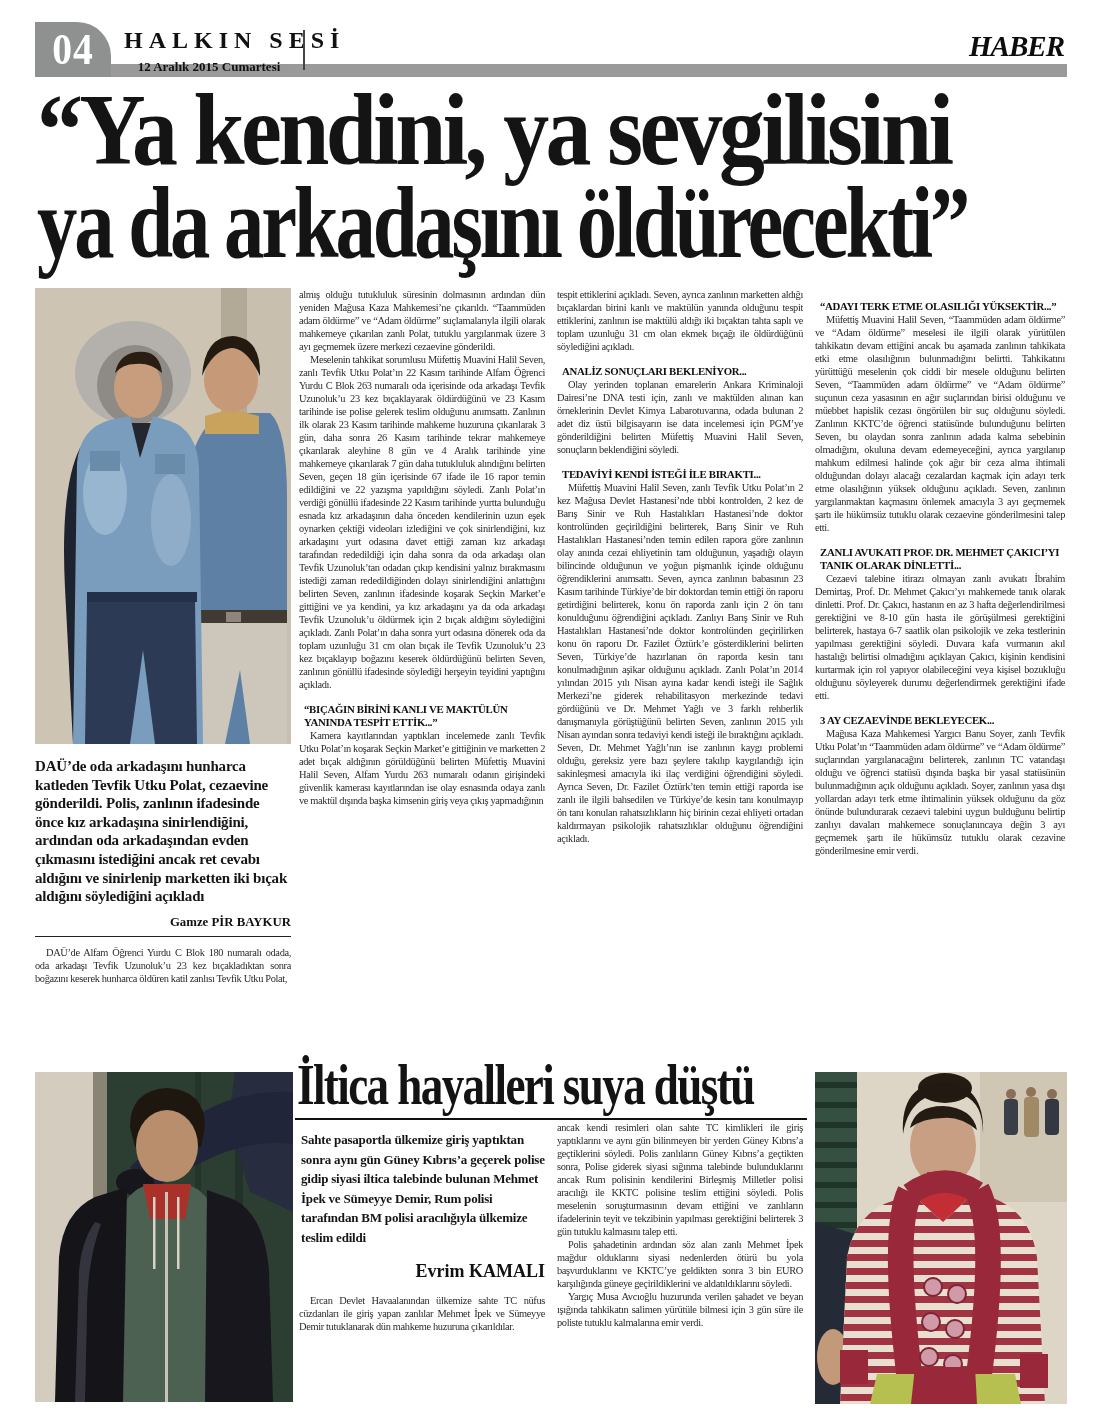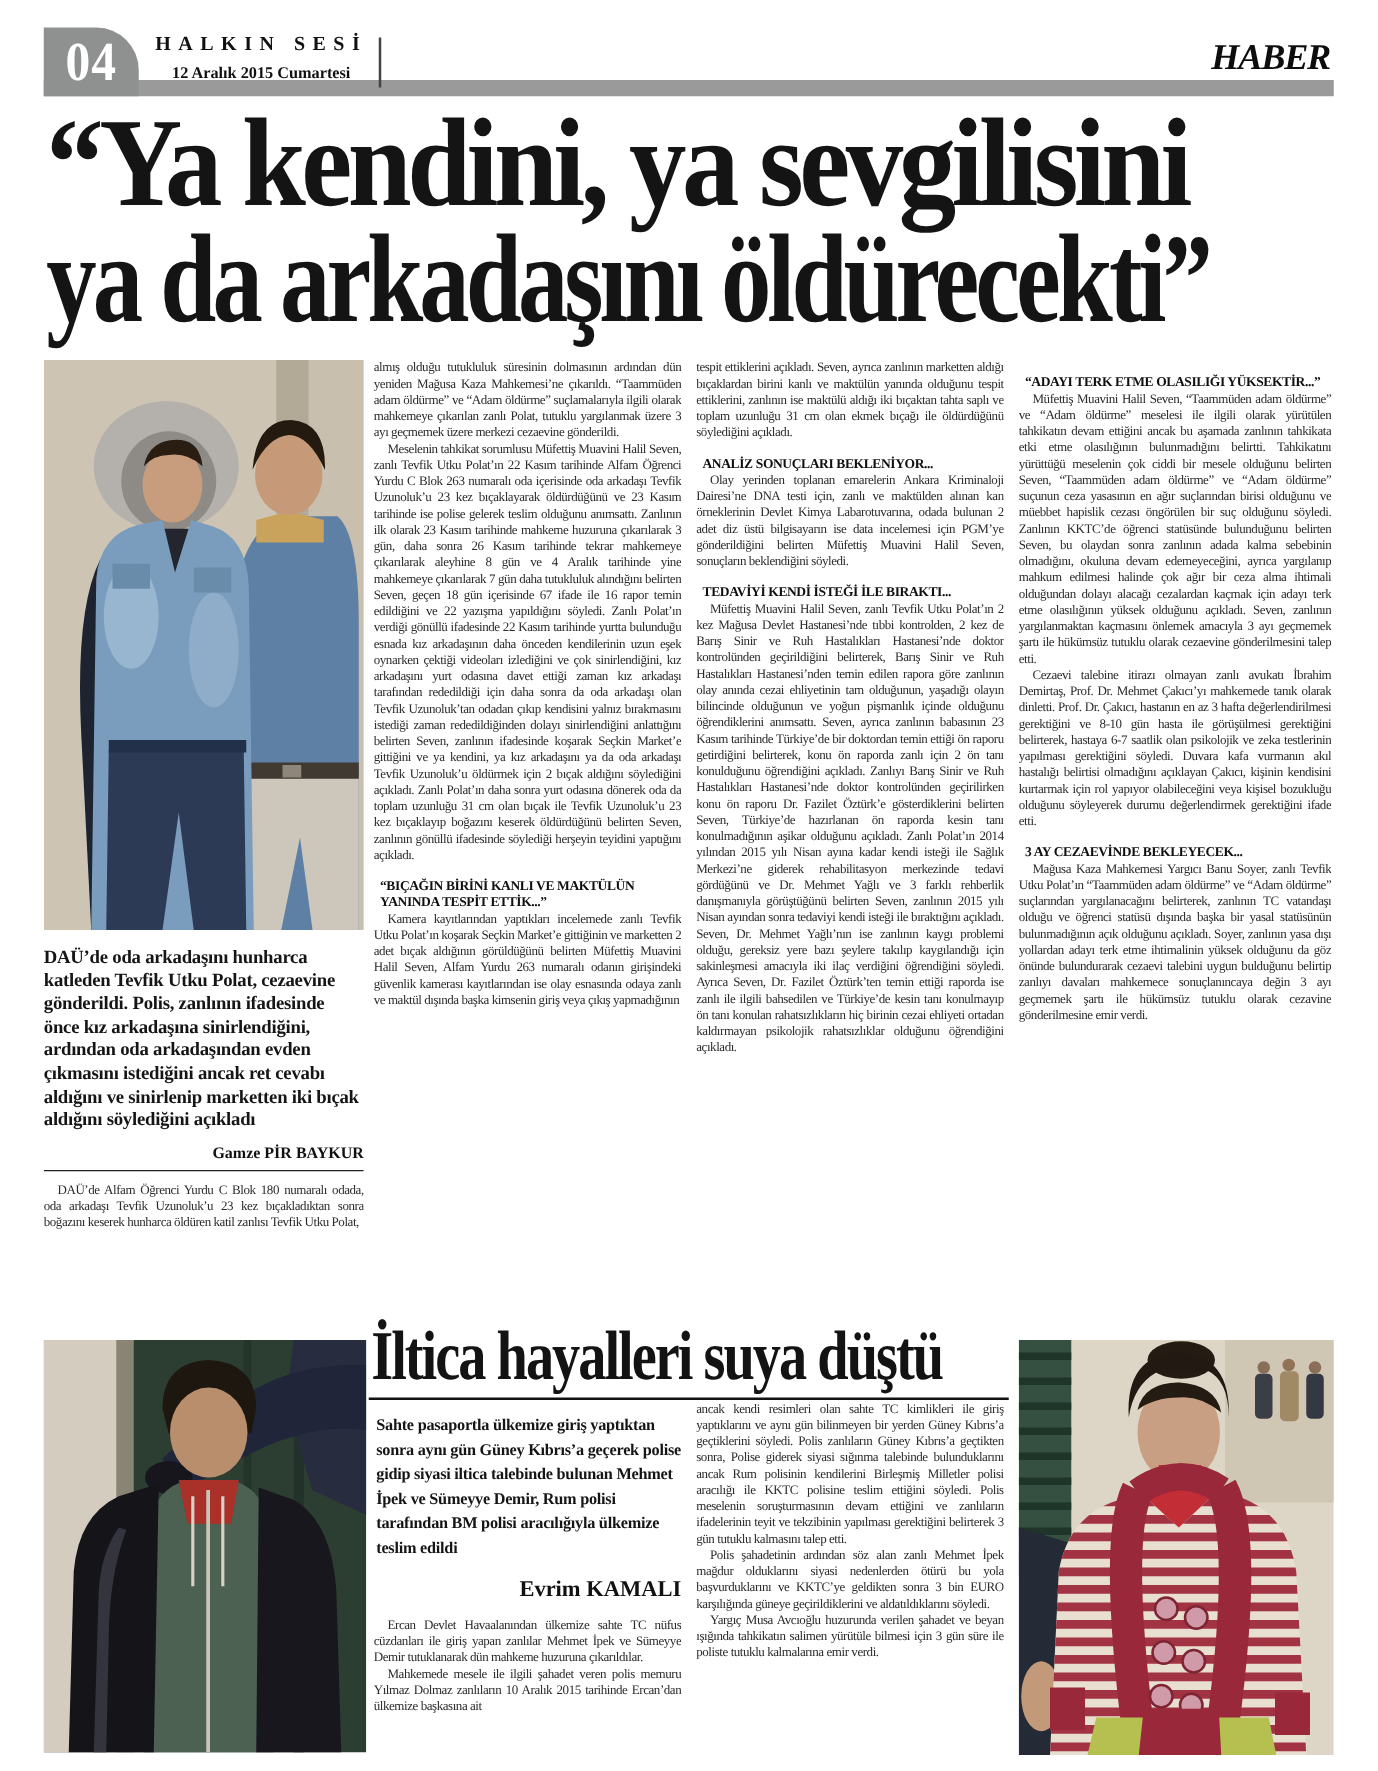--- a/index.html
+++ b/index.html
@@ -5,21 +5,21 @@
   html,body{margin:0;padding:0;background:#ffffff;}
   .page{position:relative;width:1102px;height:1417px;background:#fff;overflow:hidden;
         font-family:Liberation Serif, serif;color:#2b2b2b;}
 
   
   .header-bar{position:absolute;left:35px;top:64px;width:1032px;height:13px;background:#9a9a9a;}
   .page-badge{position:absolute;left:35px;top:22px;width:76px;height:55px;background:#8f9090;
               border-top-right-radius:34px;display:flex;align-items:center;justify-content:center;}
   .page-badge span{color:#fff;font-size:44px;font-weight:bold;letter-spacing:1px;transform:scaleX(.9);}
   .masthead{position:absolute;left:124px;top:27px;width:170px;text-align:center;}
-  .paper-name{font-size:16px;font-weight:bold;letter-spacing:6px;color:#111;white-space:nowrap;}
+  .paper-name{font-size:24px;font-weight:bold;letter-spacing:6px;color:#111;white-space:nowrap;}
   .paper-date{font-size:13px;font-weight:bold;color:#111;margin-top:5px;white-space:nowrap;}
   .masthead-divider{position:absolute;left:303px;top:30px;width:2px;height:40px;background:#444;}
   .section-label{position:absolute;right:38px;top:30px;font-size:29px;font-weight:800;
                  font-style:italic;color:#0d0d0d;letter-spacing:-1px;}
 
   
   .headline{position:absolute;left:37px;top:84px;margin:0;font-weight:800;color:#141414;}
   .hl-row{height:93px;}
   .hl-line{display:inline-block;font-size:101px;line-height:93px;letter-spacing:-4px;
            white-space:nowrap;transform-origin:left center;}
@@ -133,20 +133,21 @@
     <div class="col col3 blocks">
         <p class="body-p cont">tespit ettiklerini açıkladı. Seven, ayrıca zanlının marketten aldığı bıçaklardan birini kanlı ve maktülün yanında olduğunu tespit ettiklerini, zanlının ise maktülü aldığı iki bıçaktan tahta saplı ve toplam uzunluğu 31 cm olan ekmek bıçağı ile öldürdüğünü söylediğini açıkladı.</p>
         <h4 class="subhead">ANALİZ SONUÇLARI BEKLENİYOR...</h4>
         <p class="body-p">Olay yerinden toplanan emarelerin Ankara Kriminaloji Dairesi’ne DNA testi için, zanlı ve maktülden alınan kan örneklerinin Devlet Kimya Labarotuvarına, odada bulunan 2 adet diz üstü bilgisayarın ise data incelemesi için PGM’ye gönderildiğini belirten Müfettiş Muavini Halil Seven, sonuçların beklendiğini söyledi.</p>
         <h4 class="subhead">TEDAVİYİ KENDİ İSTEĞİ İLE BIRAKTI...</h4>
         <p class="body-p">Müfettiş Muavini Halil Seven, zanlı Tevfik Utku Polat’ın 2 kez Mağusa Devlet Hastanesi’nde tıbbi kontrolden, 2 kez de Barış Sinir ve Ruh Hastalıkları Hastanesi’nde doktor kontrolünden geçirildiğini belirterek, Barış Sinir ve Ruh Hastalıkları Hastanesi’nden temin edilen rapora göre zanlının olay anında cezai ehliyetinin tam olduğunun, yaşadığı olayın bilincinde olduğunun ve yoğun pişmanlık içinde olduğunu öğrendiklerini anımsattı. Seven, ayrıca zanlının babasının 23 Kasım tarihinde Türkiye’de bir doktordan temin ettiği ön raporu getirdiğini belirterek, konu ön raporda zanlı için 2 ön tanı konulduğunu öğrendiğini açıkladı. Zanlıyı Barış Sinir ve Ruh Hastalıkları Hastanesi’nde doktor kontrolünden geçirilirken konu ön raporu Dr. Fazilet Öztürk’e gösterdiklerini belirten Seven, Türkiye’de hazırlanan ön raporda kesin tanı konulmadığının aşikar olduğunu açıkladı. Zanlı Polat’ın 2014 yılından 2015 yılı Nisan ayına kadar kendi isteği ile Sağlık Merkezi’ne giderek rehabilitasyon merkezinde tedavi gördüğünü ve Dr. Mehmet Yağlı ve 3 farklı rehberlik danışmanıyla görüştüğünü belirten Seven, zanlının 2015 yılı Nisan ayından sonra tedaviyi kendi isteği ile bıraktığını açıkladı. Seven, Dr. Mehmet Yağlı’nın ise zanlının kaygı problemi olduğu, gereksiz yere bazı şeylere takılıp kaygılandığı için sakinleşmesi amacıyla iki ilaç verdiğini öğrendiğini söyledi. Ayrıca Seven, Dr. Fazilet Öztürk’ten temin ettiği raporda ise zanlı ile ilgili bahsedilen ve Türkiye’de kesin tanı konulmayıp ön tanı konulan rahatsızlıkların hiç birinin cezai ehliyeti ortadan kaldırmayan psikolojik rahatsızlıklar olduğunu öğrendiğini açıkladı.</p>
       </div>
     <div class="col col4 blocks">
         <h4 class="subhead">“ADAYI TERK ETME OLASILIĞI YÜKSEKTİR...”</h4>
         <p class="body-p">Müfettiş Muavini Halil Seven, “Taammüden adam öldürme” ve “Adam öldürme” meselesi ile ilgili olarak yürütülen tahkikatın devam ettiğini ancak bu aşamada zanlının tahkikata etki etme olasılığının bulunmadığını belirtti. Tahkikatını yürüttüğü meselenin çok ciddi bir mesele olduğunu belirten Seven, “Taammüden adam öldürme” ve “Adam öldürme” suçunun ceza yasasının en ağır suçlarından birisi olduğunu ve müebbet hapislik cezası öngörülen bir suç olduğunu söyledi. Zanlının KKTC’de öğrenci statüsünde bulunduğunu belirten Seven, bu olaydan sonra zanlının adada kalma sebebinin olmadığını, okuluna devam edemeyeceğini, ayrıca yargılanıp mahkum edilmesi halinde çok ağır bir ceza alma ihtimali olduğundan dolayı alacağı cezalardan kaçmak için adayı terk etme olasılığının yüksek olduğunu açıkladı. Seven, zanlının yargılanmaktan kaçmasını önlemek amacıyla 3 ayı geçmemek şartı ile hükümsüz tutuklu olarak cezaevine gönderilmesini talep etti.</p>
+        <h4 class="subhead">ZANLI AVUKATI PROF. DR. MEHMET ÇAKICI’YI TANIK OLARAK DİNLETTİ...</h4>
         <p class="body-p">Cezaevi talebine itirazı olmayan zanlı avukatı İbrahim Demirtaş, Prof. Dr. Mehmet Çakıcı’yı mahkemede tanık olarak dinletti. Prof. Dr. Çakıcı, hastanın en az 3 hafta değerlendirilmesi gerektiğini ve 8-10 gün hasta ile görüşülmesi gerektiğini belirterek, hastaya 6-7 saatlik olan psikolojik ve zeka testlerinin yapılması gerektiğini söyledi. Duvara kafa vurmanın akıl hastalığı belirtisi olmadığını açıklayan Çakıcı, kişinin kendisini kurtarmak için rol yapıyor olabileceğini veya kişisel bozukluğu olduğunu söyleyerek durumu değerlendirmek gerektiğini ifade etti.</p>
         <h4 class="subhead">3 AY CEZAEVİNDE BEKLEYECEK...</h4>
         <p class="body-p">Mağusa Kaza Mahkemesi Yargıcı Banu Soyer, zanlı Tevfik Utku Polat’ın “Taammüden adam öldürme” ve “Adam öldürme” suçlarından yargılanacağını belirterek, zanlının TC vatandaşı olduğu ve öğrenci statüsü dışında başka bir yasal statüsünün bulunmadığının açık olduğunu açıkladı. Soyer, zanlının yasa dışı yollardan adayı terk etme ihtimalinin yüksek olduğunu da göz önünde bulundurarak cezaevi talebini uygun bulduğunu belirtip zanlıyı davaları mahkemece sonuçlanıncaya değin 3 ayı geçmemek şartı ile hükümsüz tutuklu olarak cezavine gönderilmesine emir verdi.</p>
       </div>
   </section>
 
   <section>
     <figure class="photo photo-bl">
       <svg viewBox="0 0 258 330" width="258" height="330" preserveAspectRatio="none">
         <rect width="258" height="330" fill="#2c3d32"></rect>
@@ -173,21 +174,20 @@
     <h2 class="headline2">
       <span class="hl2-line" style="transform: scaleX(0.8057);">İltica hayalleri suya düştü</span>
     </h2>
     <hr class="headline2-rule">
 
     <div class="bcolA">
       <p class="lede2">Sahte pasaportla ülkemize giriş yaptıktan sonra aynı gün Güney Kıbrıs’a geçerek polise gidip siyasi iltica talebinde bulunan Mehmet İpek ve Sümeyye Demir, Rum polisi tarafından BM polisi aracılığıyla ülkemize teslim edildi</p>
       <div class="byline2">Evrim KAMALI</div>
       <div class="blocks">
           <p class="body-p">Ercan Devlet Havaalanından ülkemize sahte TC nüfus cüzdanları ile giriş yapan zanlılar Mehmet İpek ve Sümeyye Demir tutuklanarak dün mahkeme huzuruna çıkarıldılar.</p>
-          <p class="body-p">Mahkemede mesele ile ilgili şahadet veren polis memuru Yılmaz Dolmaz zanlıların 10 Aralık 2015 tarihinde Ercan’dan ülkemize başkasına ait</p>
         </div>
     </div>
     <div class="bcolB blocks">
         <p class="body-p cont">ancak kendi resimleri olan sahte TC kimlikleri ile giriş yaptıklarını ve aynı gün bilinmeyen bir yerden Güney Kıbrıs’a geçtiklerini söyledi. Polis zanlıların Güney Kıbrıs’a geçtikten sonra, Polise giderek siyasi sığınma talebinde bulunduklarını ancak Rum polisinin kendilerini Birleşmiş Milletler polisi aracılığı ile KKTC polisine teslim ettiğini söyledi. Polis meselenin soruşturmasının devam ettiğini ve zanlıların ifadelerinin teyit ve tekzibinin yapılması gerektiğini belirterek 3 gün tutuklu kalmasını talep etti.</p>
         <p class="body-p">Polis şahadetinin ardından söz alan zanlı Mehmet İpek mağdur olduklarını siyasi nedenlerden ötürü bu yola başvurduklarını ve KKTC’ye geldikten sonra 3 bin EURO karşılığında güneye geçirildiklerini ve aldatıldıklarını söyledi.</p>
         <p class="body-p">Yargıç Musa Avcıoğlu huzurunda verilen şahadet ve beyan ışığında tahkikatın salimen yürütüle bilmesi için 3 gün süre ile poliste tutuklu kalmalarına emir verdi.</p>
       </div>
 
     <figure class="photo photo-br">
       <svg viewBox="0 0 252 332" width="252" height="332" preserveAspectRatio="none">

